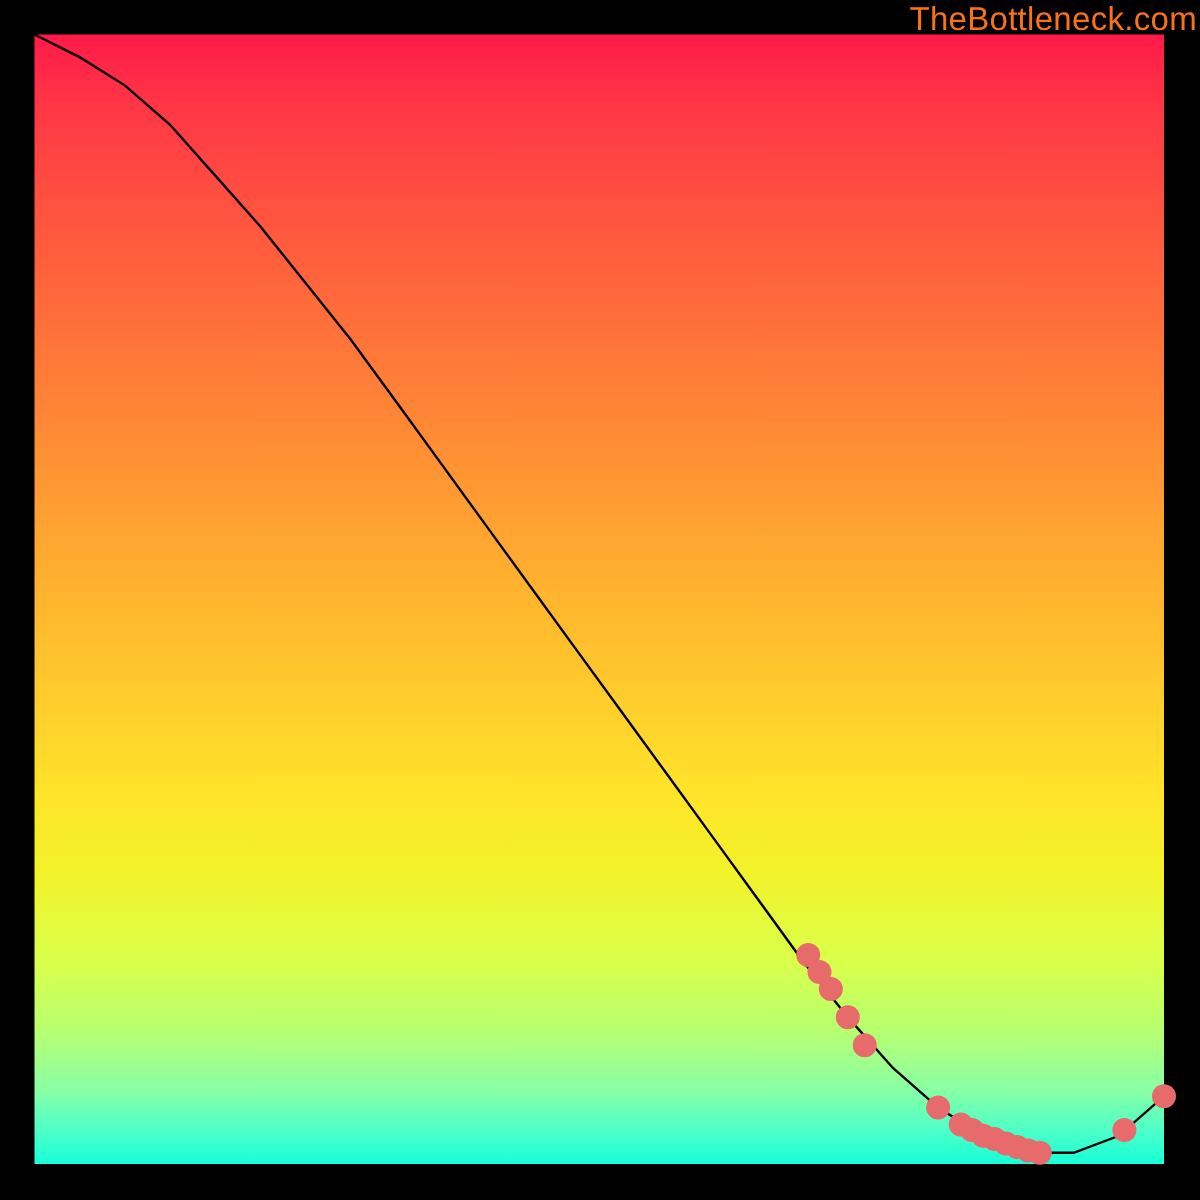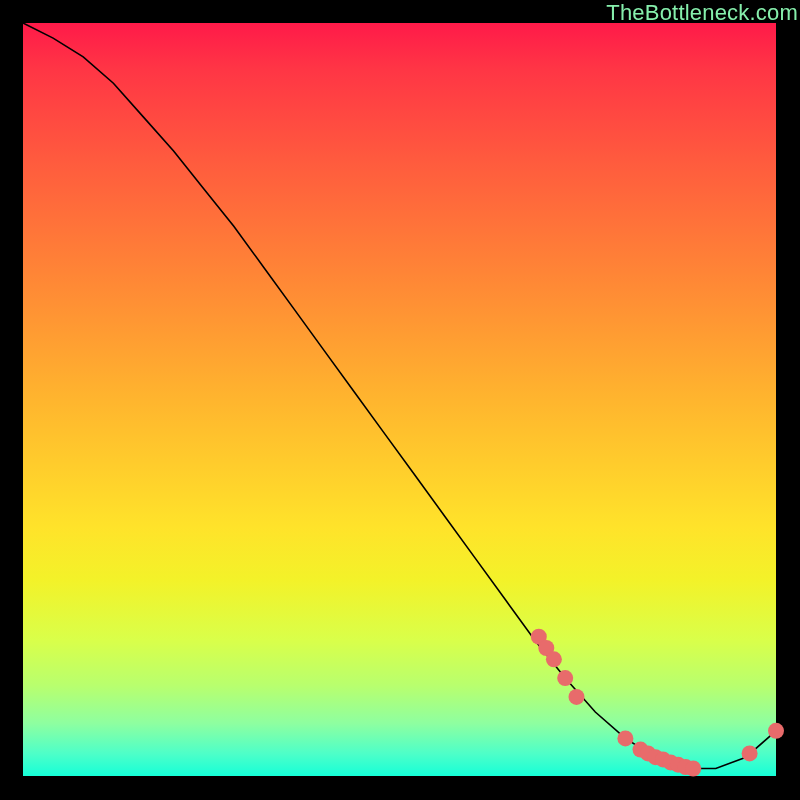--- a/index.html
+++ b/index.html
@@ -39,21 +39,21 @@
       #4effc8 97%,
       #16ffd8 100%
     );
   }
   .watermark {
     position: absolute;
     top: 0px;
     right: 2px;
     font-size: 22px;
     font-weight: 500;
-    color: #86efac;
+    color: #f97316;
     letter-spacing: 0.2px;
     z-index: 10;
     pointer-events: none;
   }
   svg.curve {
     position: absolute;
     left: 0;
     top: 0;
     width: 753px;
     height: 753px;

